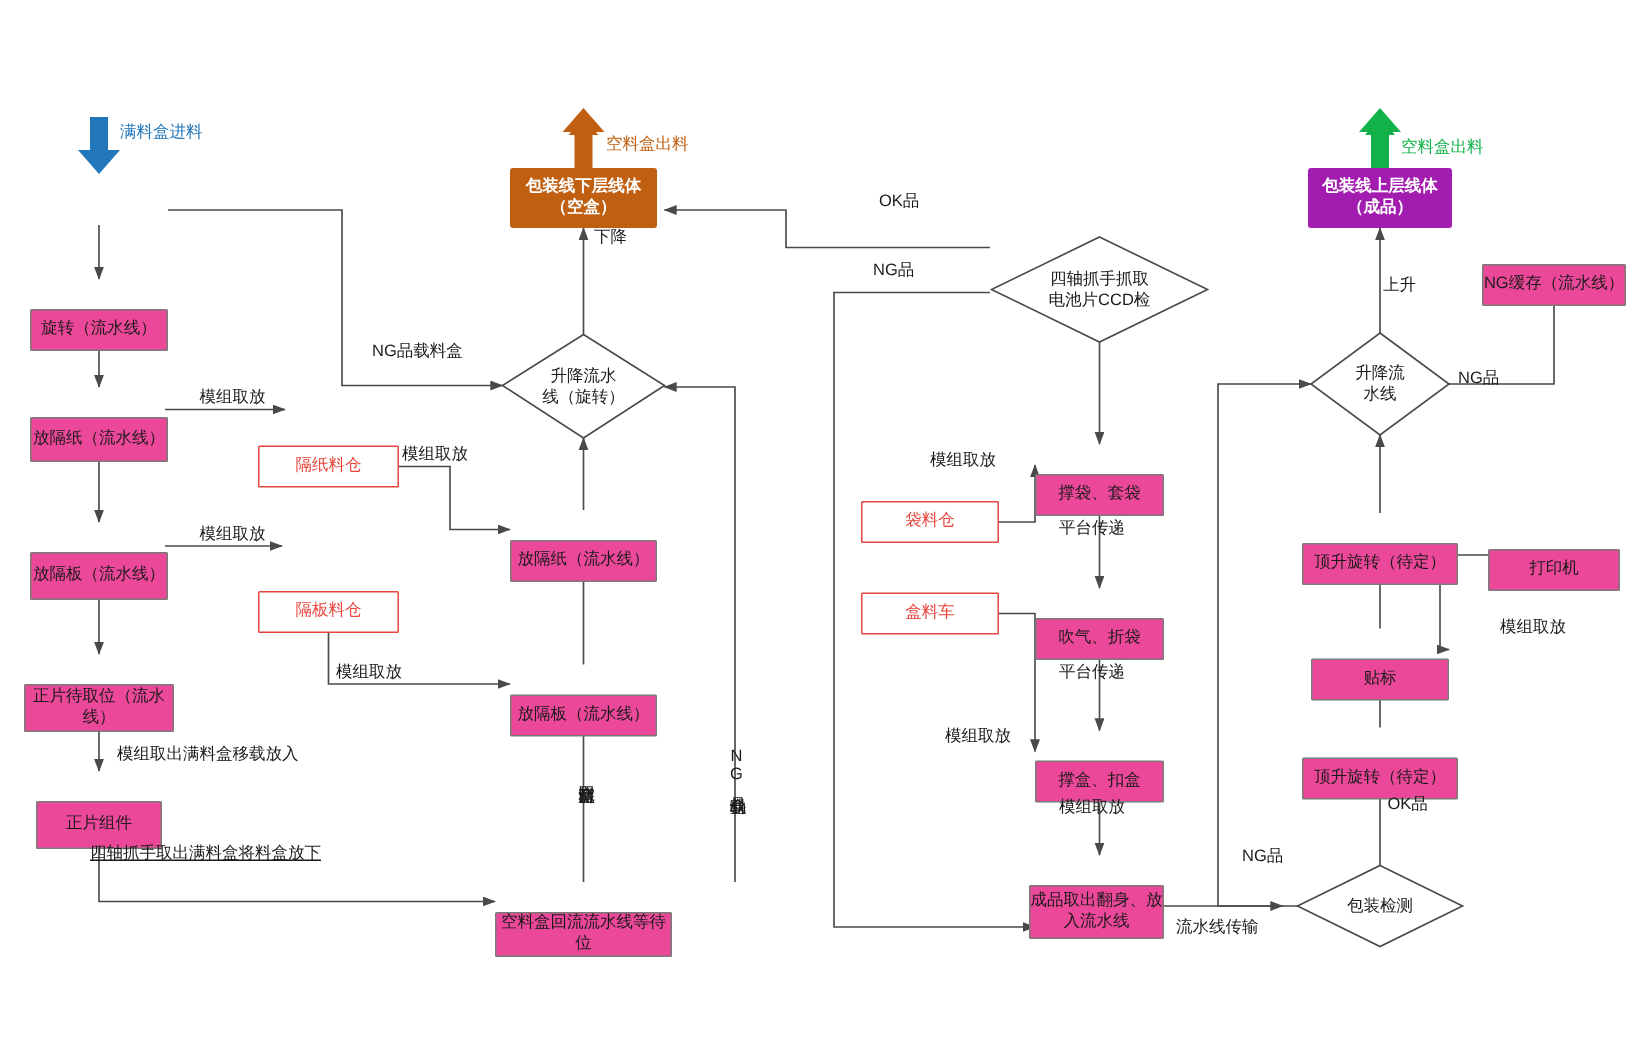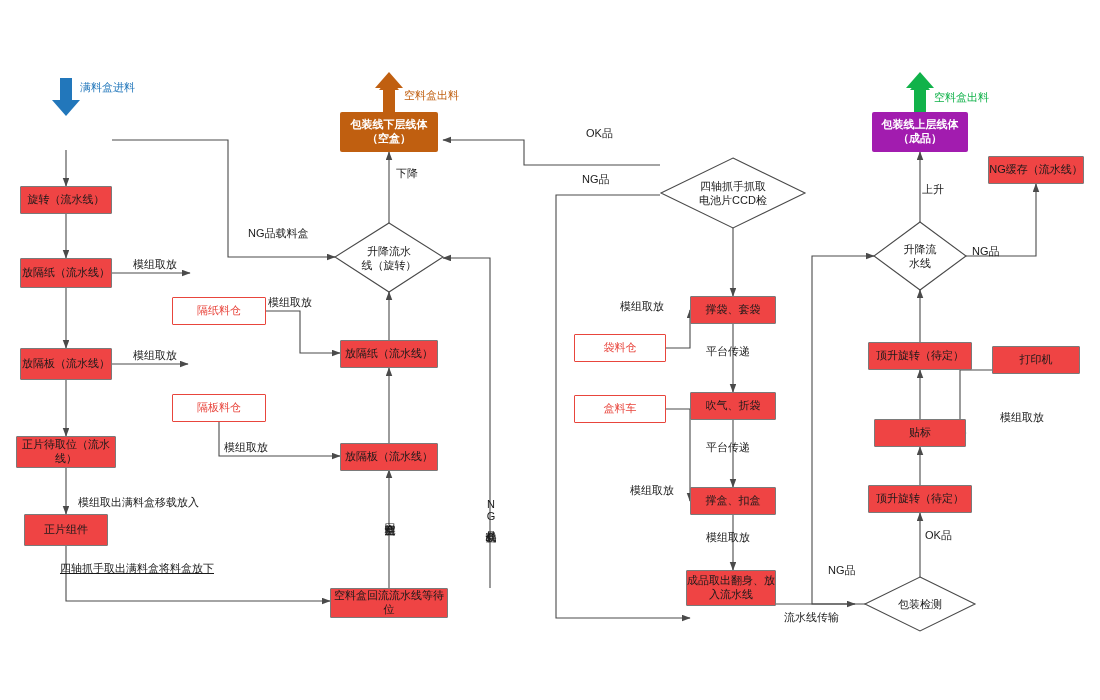--- a/index.html
+++ b/index.html
@@ -1,21 +1,21 @@
 <!DOCTYPE html>
 <html><head>
 <meta charset="utf-8">
 <style>
   html,body{margin:0;padding:0;background:#ffffff;}
   body{width:1100px;height:700px;font-family:"Liberation Sans","DejaVu Sans",sans-serif;overflow:hidden;}
   #stage{position:relative;width:1100px;height:700px;}
   svg#wires{position:absolute;left:0;top:0;width:1100px;height:700px;pointer-events:none;}
 
   .node{position:absolute;box-sizing:border-box;display:flex;align-items:center;justify-content:center;text-align:center;line-height:1.25;}
-  .box{border:1px solid #7a7a7a;background:#ef4444;color:#1a1a1a;font-size:11px;border-radius:1px;}
+  .box{border:1px solid #7a7a7a;background:#ec4899;color:#1a1a1a;font-size:11px;border-radius:1px;margin-top:20px;}
   .hdr{border:1px solid transparent;color:#ffffff;font-size:11px;font-weight:bold;border-radius:2px;}
   .hdr.blue{background:#2277bb;}
   .hdr.orange{background:#c05f10;}
   .hdr.green{background:#a21caf;}
   .redbox{border:1px solid #e8453c;background:#ffffff;color:#e8453c;font-size:11px;border-radius:1px;}
 
   .diamond{position:absolute;}
   .diamond .dlabel{position:absolute;left:0;top:0;width:100%;height:100%;display:flex;align-items:center;justify-content:center;text-align:center;font-size:11px;color:#1a1a1a;line-height:1.3;}
 
   .lbl{position:absolute;font-size:11px;color:#1a1a1a;white-space:nowrap;}
@@ -184,21 +184,21 @@
   </div>
 
   <div class="lbl" style="left:248px;top:226px;">NG品载料盒</div>
   <div class="lbl" style="left:133px;top:257px;">模组取放</div>
   <div class="lbl" style="left:268px;top:295px;">模组取放</div>
   <div class="lbl" style="left:133px;top:348px;">模组取放</div>
   <div class="lbl" style="left:224px;top:440px;">模组取放</div>
   <div class="lbl" style="left:620px;top:299px;">模组取放</div>
   <div class="lbl" style="left:78px;top:495px;">模组取出满料盒移载放入</div>
   <div class="lbl" style="left:60px;top:561px;text-decoration:underline;">四轴抓手取出满料盒将料盒放下</div>
-  <div class="lbl" style="left:396px;top:166px;">下降</div>
+  <div class="lbl" style="left:396px;top:150px;">下降</div>
   <div class="lbl" style="left:586px;top:126px;">OK品</div>
   <div class="lbl" style="left:582px;top:172px;">NG品</div>
   <div class="lbl" style="left:706px;top:344px;">平台传递</div>
   <div class="lbl" style="left:706px;top:440px;">平台传递</div>
   <div class="lbl" style="left:630px;top:483px;">模组取放</div>
   <div class="lbl" style="left:706px;top:530px;">模组取放</div>
   <div class="lbl" style="left:784px;top:610px;">流水线传输</div>
   <div class="lbl" style="left:828px;top:563px;">NG品</div>
   <div class="lbl" style="left:925px;top:528px;">OK品</div>
   <div class="lbl" style="left:1000px;top:410px;">模组取放</div>

